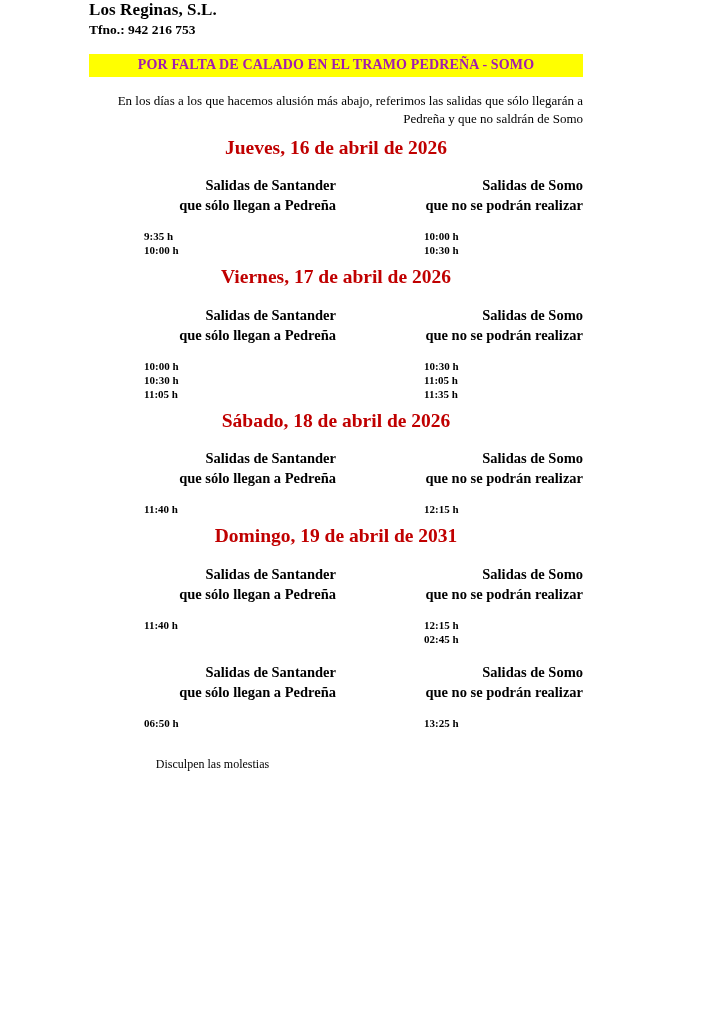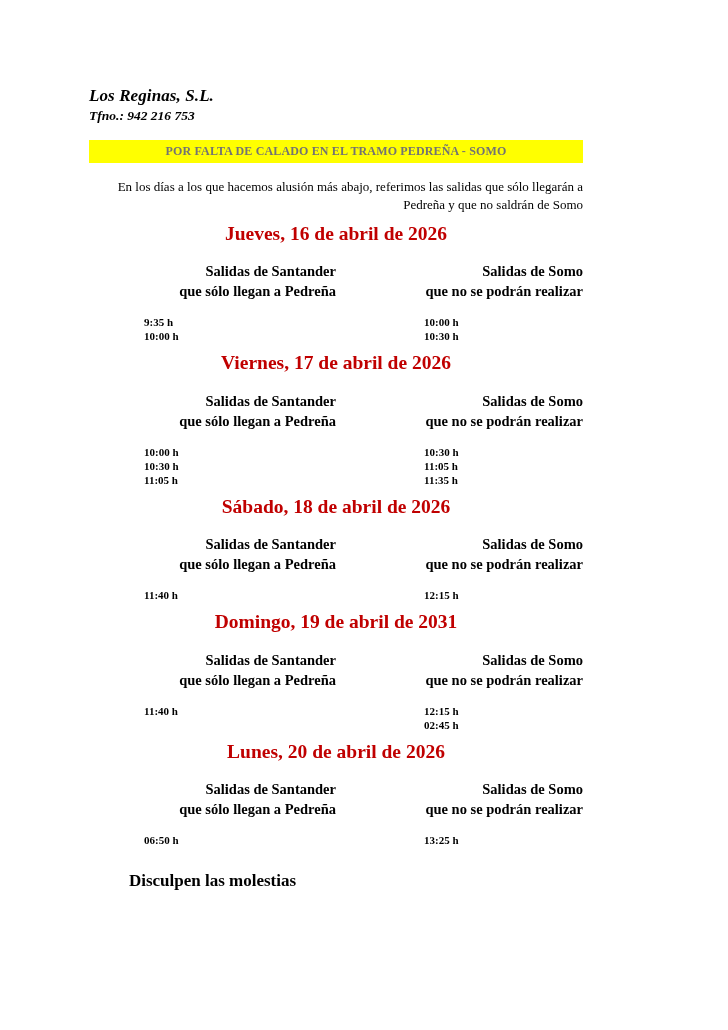--- a/index.html
+++ b/index.html
@@ -24,22 +24,20 @@
   }
   .content {
     position: absolute;
     left: 89px;
     top: 0;
     width: 494px;
   }
 
   
   .masthead {
-    padding-top: 86px;
-    font-style: italic;
   }
   .company-name {
     font-size: 17px;
     font-weight: bold;
     letter-spacing: 0.1px;
     line-height: 1.15;
     margin: 0;
   }
   .company-phone {
     font-size: 13.5px;
@@ -52,24 +50,24 @@
   .banner {
     margin-top: 16px;
     background: #ffff00;
     width: 494px;
     height: 23px;
     display: flex;
     align-items: center;
     justify-content: center;
   }
   .banner-text {
-    font-size: 12px;
+    font-size: 14px;
     font-weight: bold;
     letter-spacing: 0.15px;
-    color: #737373;
+    color: #a21caf;
     white-space: nowrap;
   }
 
   
   .intro {
     margin: 15px 0 8px 0;
     text-align: right;
     font-size: 13px;
     line-height: 1.38;
     width: 494px;
@@ -115,22 +113,22 @@
     line-height: 1.28;
   }
 
   
   .footer {
     margin-top: 24px;
     width: 247px;
     text-align: center;
   }
   .footer-text {
-    font-size: 17px;
-    font-weight: bold;
+    font-size: 12px;
+    font-weight: normal;
   }
 </style>
 </head>
 <body>
 
 <div class="page">
   <div class="content">
 
     <div class="masthead">
       <div class="company-name">Los Reginas, S.L.</div>
@@ -237,21 +235,20 @@
                 <div>que no se podrán realizar</div>
               </div>
               <div class="times">
                 <div class="time">12:15 h</div>
                 <div class="time">02:45 h</div>
               </div>
             </div>
           </div>
         </div>
         <div class="day-block">
-          <div class="day-title">Lunes, 20 de abril de 2026</div>
           <div class="columns">
             <div class="col col-santander">
               <div class="col-head">
                 <div>Salidas de Santander</div>
                 <div>que sólo llegan a Pedreña</div>
               </div>
               <div class="times">
                 <div class="time">06:50 h</div>
               </div>
             </div>

